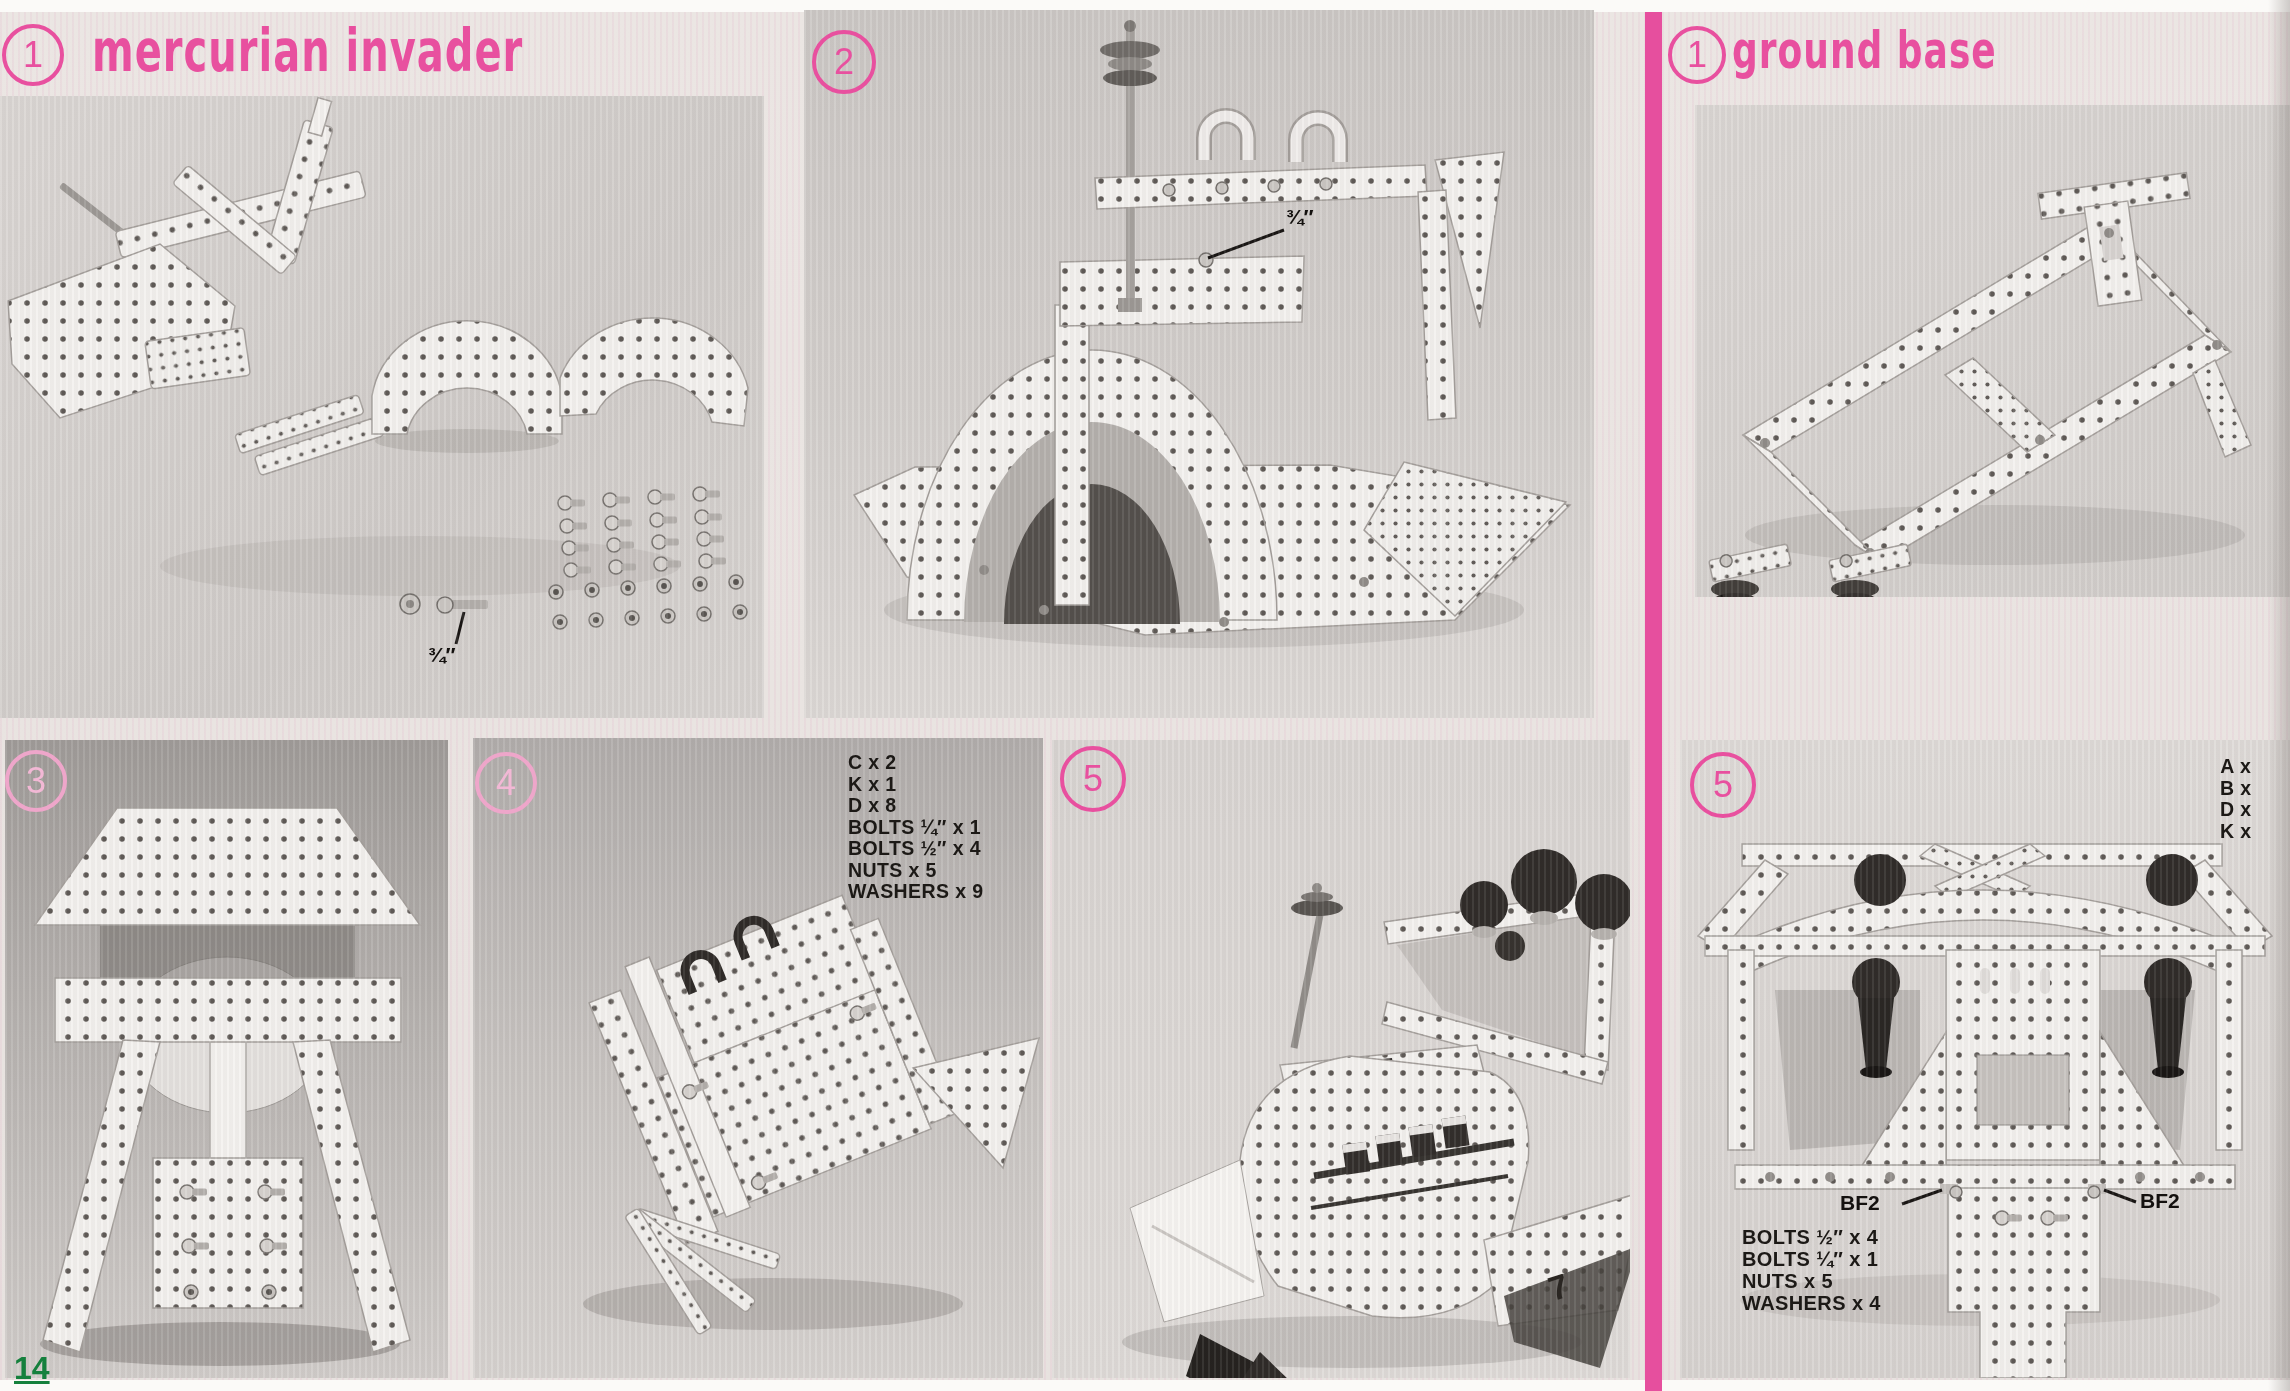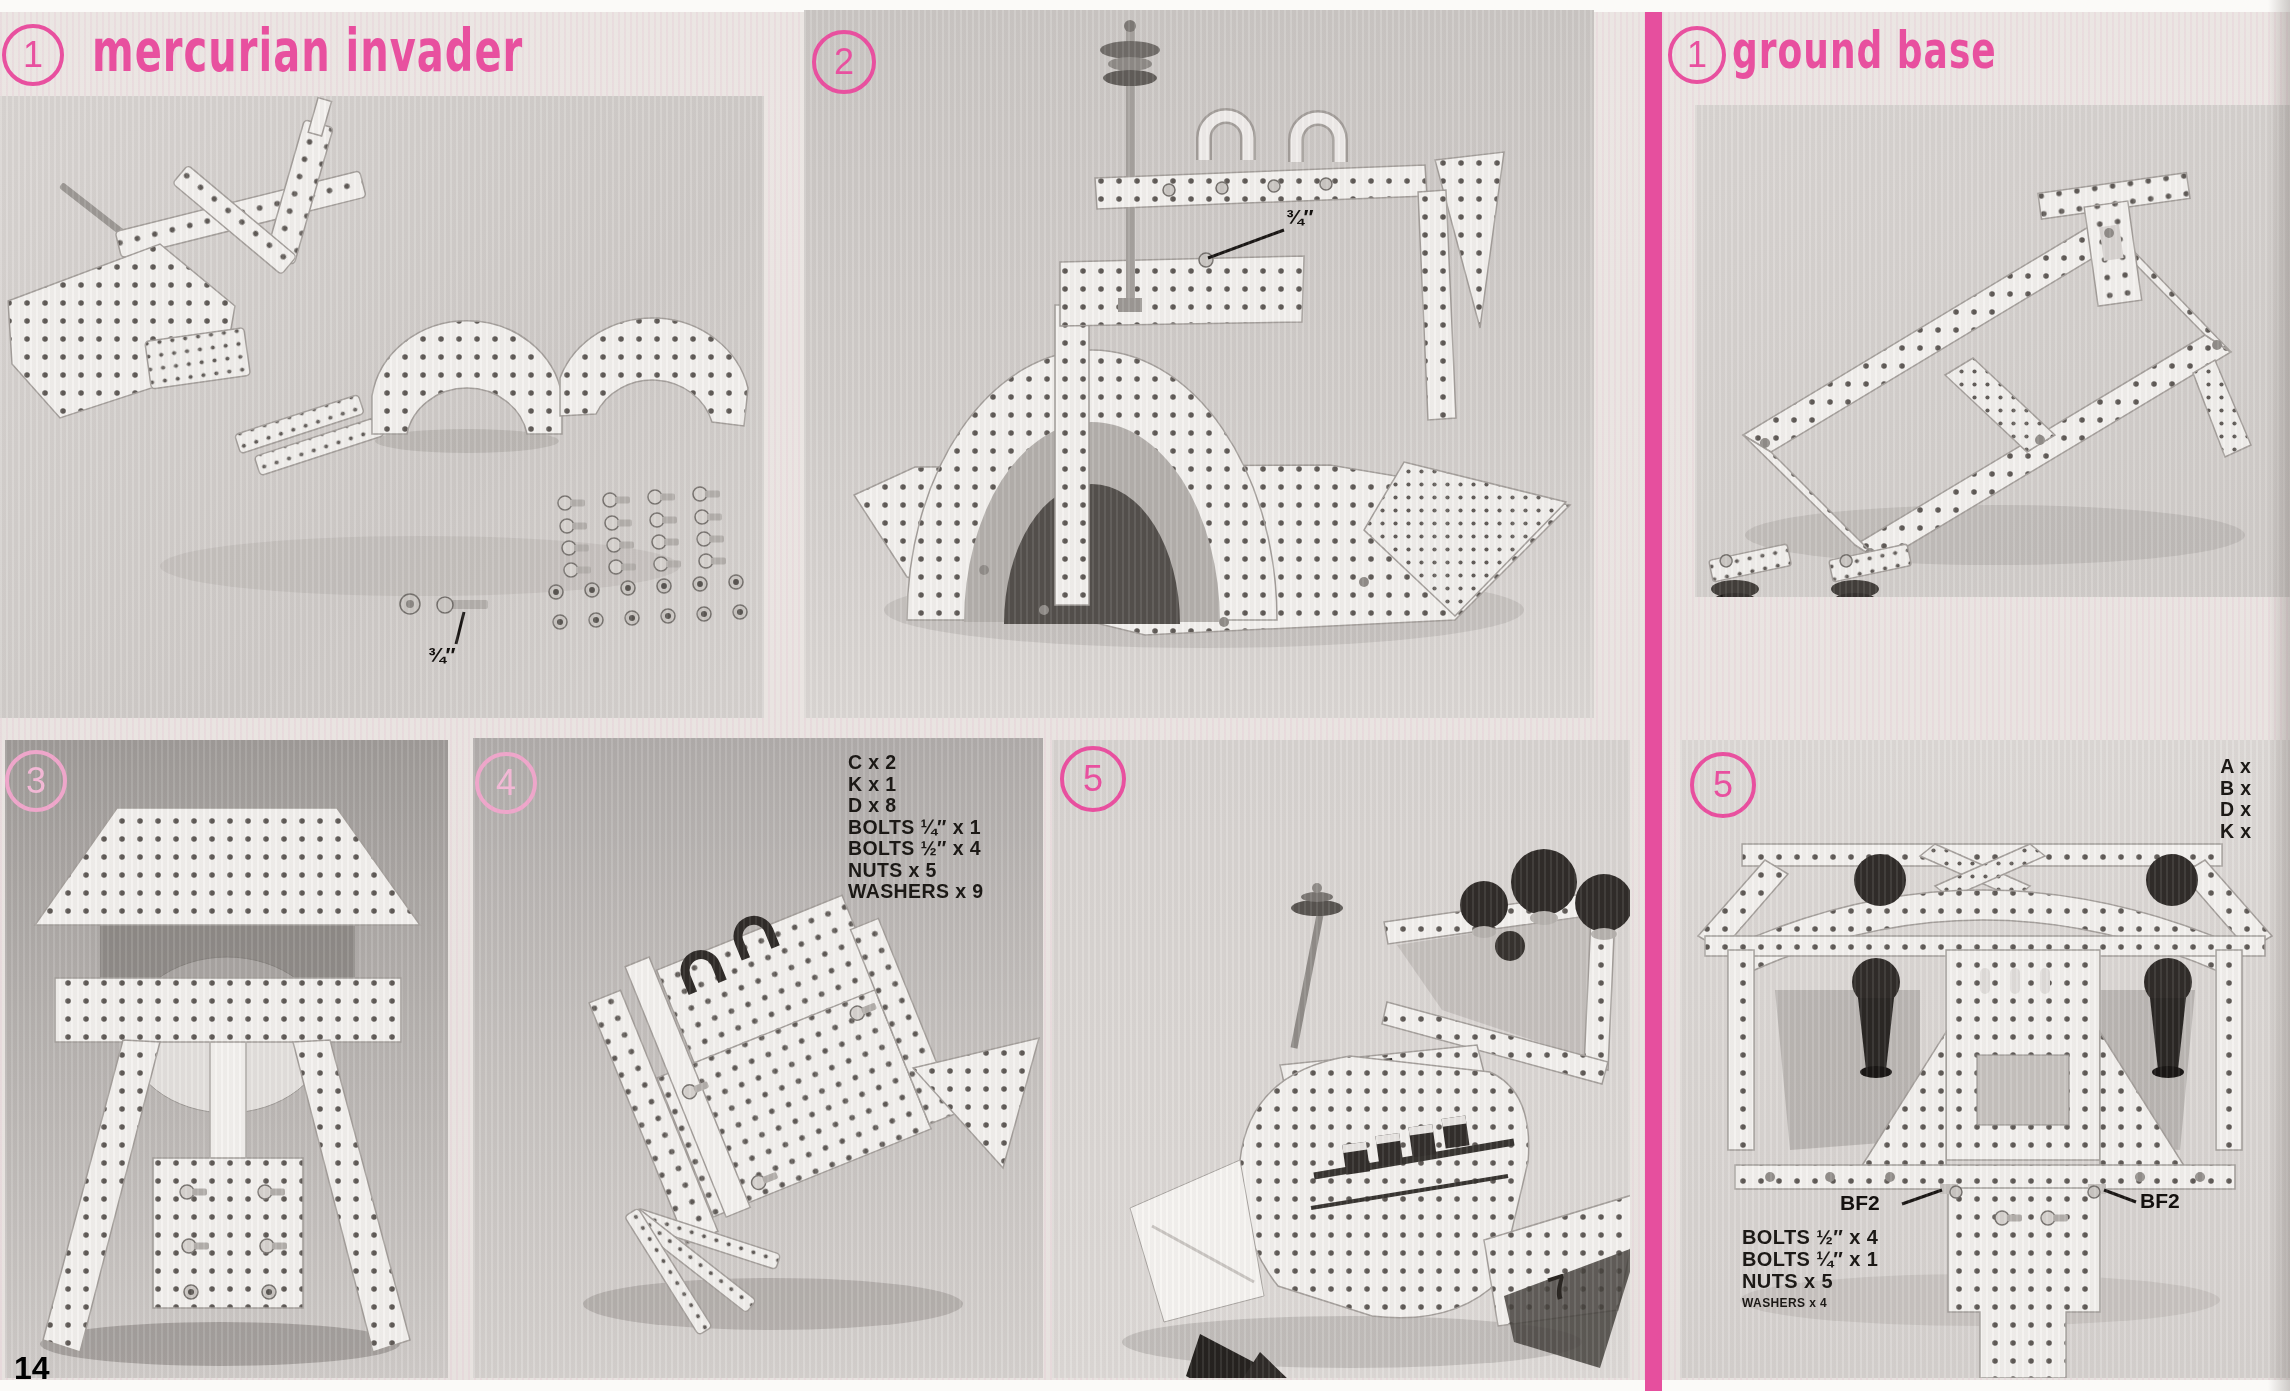--- a/index.html
+++ b/index.html
@@ -17,21 +17,21 @@
   .photo svg{position:absolute;inset:0;}
   .badge{position:absolute;border:4px solid #e8509f;border-radius:50%;
     display:flex;align-items:center;justify-content:center;
     color:#e8509f;font:400 36px/1 "Liberation Sans",sans-serif;z-index:5;}
   .badge.lt{border-color:#eea6ca;color:#f2b8d5;}
   .ttl{position:absolute;color:#e8509f;font:700 40px/1 "DejaVu Sans",sans-serif;
     letter-spacing:1px;transform:scaleY(1.45);transform-origin:top left;white-space:nowrap;z-index:5;}
   .plist{position:absolute;z-index:6;}
   .plist div{font:700 19.5px/21.5px "Liberation Sans",sans-serif;color:#1c1916;letter-spacing:.4px;white-space:nowrap;}
   .anno{position:absolute;font:700 21px/1 "Liberation Sans",sans-serif;color:#14110f;z-index:6;white-space:nowrap;}
-  .pagenum{position:absolute;left:14px;top:1352px;font:700 32px/1 "Liberation Sans",sans-serif;color:#000000;z-index:6;}
+  .pagenum{position:absolute;left:14px;top:1352px;font:700 32px/1 "Liberation Sans",sans-serif;color:#15803d;z-index:6;text-decoration:underline;}
   .divider{position:absolute;left:1645px;top:12px;width:17px;height:1379px;background:#e64f9e;z-index:4;}
   .edge{position:absolute;right:0;top:0;width:22px;height:1391px;z-index:7;
     background:linear-gradient(90deg, rgba(120,112,108,0) 0%, rgba(120,112,108,.35) 100%);}
   .wing7{position:absolute;font:700 34px/1 "Liberation Sans",sans-serif;color:#2a2622;
     transform:rotate(-18deg);z-index:6;}
   
   .pl{fill:url(#pp);stroke:#a39e9a;stroke-width:1.5;}
   .pld{fill:url(#ppd);stroke:#a39e9a;stroke-width:1.5;}
   .wt{fill:#f4f2ef;stroke:#a39e9a;stroke-width:1.5;}
   .dk{fill:#2c2825;}
@@ -411,17 +411,17 @@
     <div>B x</div>
     <div>D x</div>
     <div>K x</div>
   </div>
   <div class="anno" style="left:160px;top:452px">BF2</div>
   <div class="anno" style="left:460px;top:450px">BF2</div>
   <div class="plist" style="left:62px;top:486px">
     <div style="font-size:20px;line-height:22px">BOLTS ½″ x 4</div>
     <div style="font-size:20px;line-height:22px">BOLTS ¼″ x 1</div>
     <div style="font-size:20px;line-height:22px">NUTS x 5</div>
-    <div style="font-size:12px;line-height:22px">WASHERS x 4</div>
+    <div style="font-size:20px;line-height:22px">WASHERS x 4</div>
   </div>
 </div>
 
 <div class="pagenum">14</div>
 
 </body></html>

